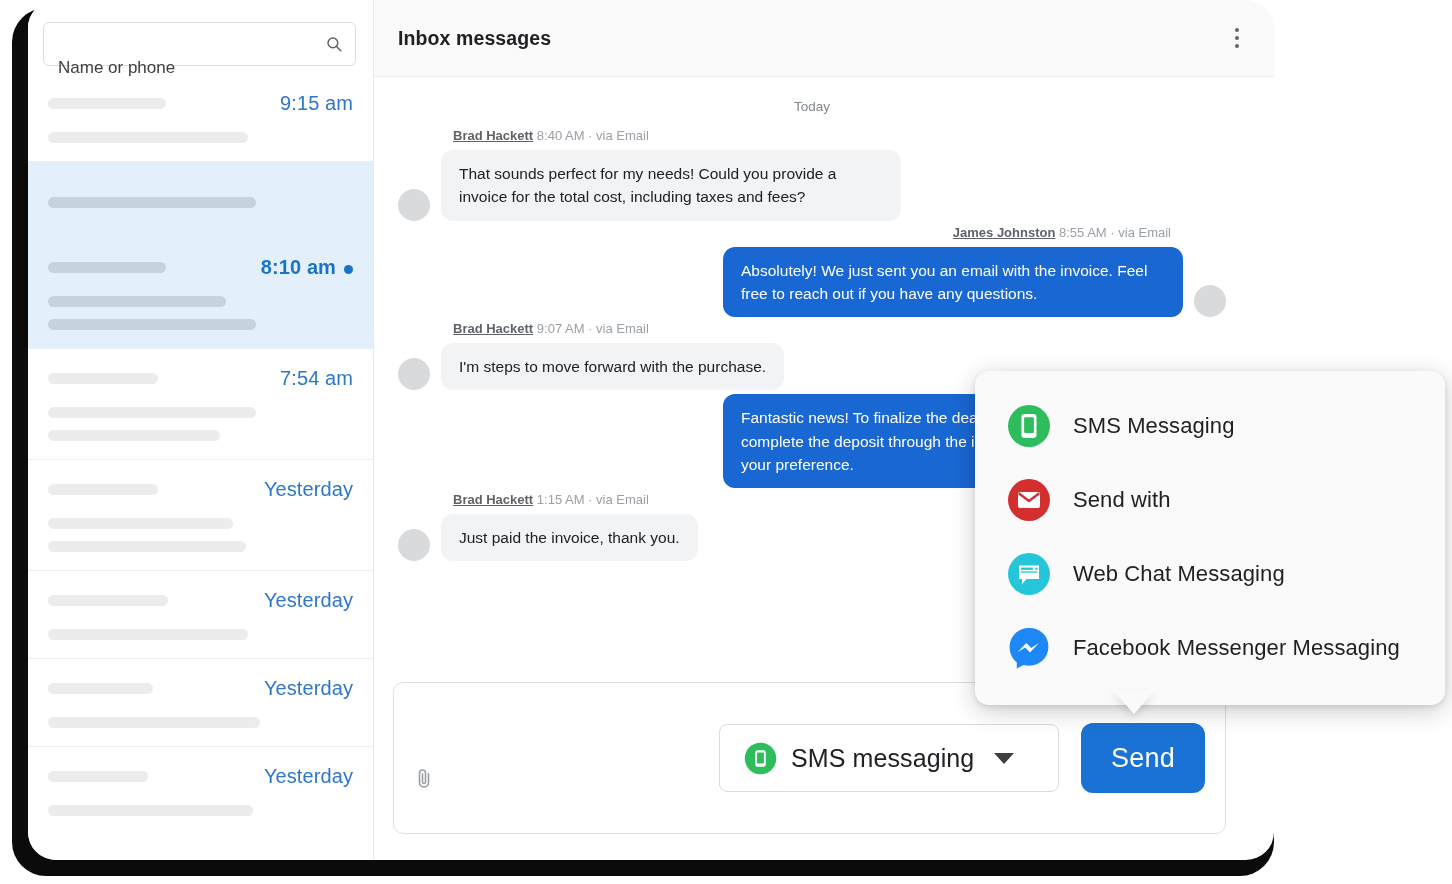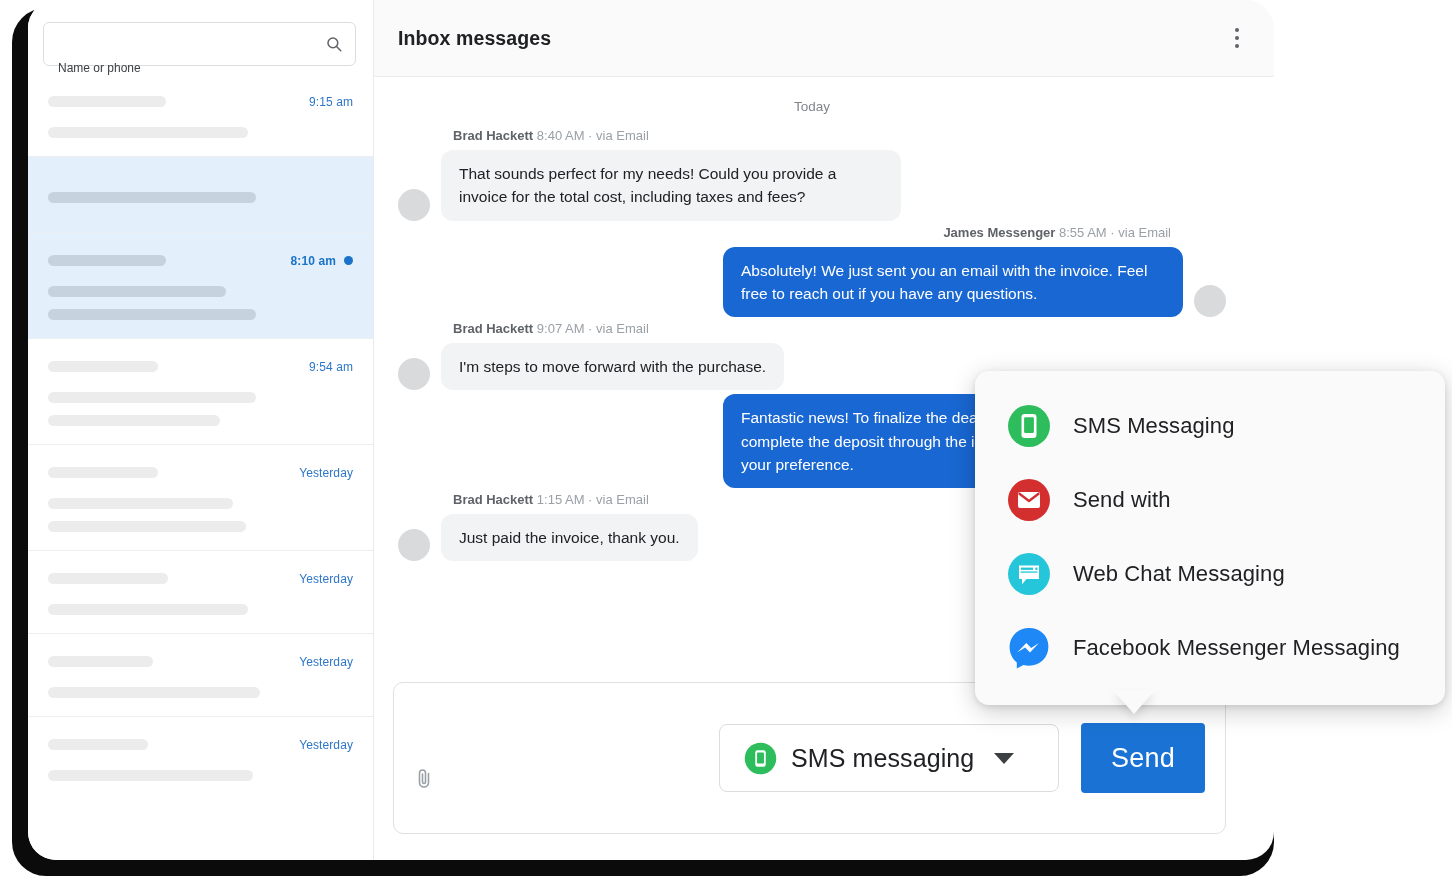--- a/index.html
+++ b/index.html
@@ -44,42 +44,42 @@
     height: 44px;
     border: 1px solid #dadce0;
     border-radius: 6px;
     display: flex; align-items: center;
     padding: 0 12px 0 14px;
     background: #fff;
   }
   .search-box input {
     flex: 1; border: none; outline: none;
     font-family: "Liberation Sans", sans-serif;
-    font-size: 12px; color: #4d7c0f;
+    font-size: 17px; color: #4d7c0f;
     background: transparent;
     margin-top: 48px;
   }
   .search-box input::placeholder { color: #3c4043; }
   .search-icon { width: 18px; height: 18px; flex: 0 0 18px; }
 
   .conv-list { margin-top: 8px; }
   .conv-item {
     position: relative;
     padding: 18px 20px 18px 20px;
     min-height: 76px;
   }
   .conv-item.sel { background: #e3f0fb; }
   .conv-item.div-top { border-top: 1px solid #eceff1; }
   .conv-top { display: flex; align-items: center; justify-content: space-between; }
   .ph {
     height: 11px; border-radius: 6px; background: #ececec;
   }
   .conv-item.sel .ph { background: #c6d3de; }
   .conv-time {
-    font-size: 12px; color: #1a73c8; font-weight: 600;
+    font-size: 20px; color: #1a73c8; font-weight: 600;
     white-space: nowrap; letter-spacing: .1px;
   }
   .conv-time.plain { font-weight: 400; color: #2d76c9; }
   .unread-dot {
     width: 9px; height: 9px; border-radius: 50%;
     background: #1a73c8; display: inline-block; margin-left: 8px;
     vertical-align: middle;
   }
   .conv-lines { margin-top: 17px; display: flex; flex-direction: column; gap: 12px; }
 
@@ -98,21 +98,21 @@
   .kebab i { width: 4px; height: 4px; border-radius: 50%; background: #5f6368; display: block; }
 
   .thread {
     flex: 1; position: relative; overflow: hidden;
     padding: 22px 48px 0 24px; background: #fff;
   }
   .day-sep { text-align: center; font-size: 13.5px; color: #80868b; margin-bottom: 14px; }
 
   .msg-block { margin-bottom: 4px; }
   .meta { font-size: 13px; color: #9aa0a6; margin: 0 0 7px 55px; }
-  .meta b { color: #5f6368; font-weight: 700; }
+  .meta b { color: #5f6368; font-weight: 700; text-decoration: underline; }
   .meta.right { text-align: right; margin: 0 55px 7px 0; }
 
   .row { display: flex; align-items: flex-end; gap: 11px; }
   .row.right { justify-content: flex-end; }
   .avatar { width: 32px; height: 32px; border-radius: 50%; background: #d9dadb; flex: 0 0 32px; }
 
   .bubbles { display: flex; flex-direction: column; gap: 7px; }
   .bubble {
     max-width: 460px;
     padding: 12px 18px;
@@ -142,21 +142,21 @@
     background: #fff;
     display: flex; align-items: center; gap: 14px;
     padding: 0 22px 0 24px;
   }
   .channel-label { font-size: 25px; color: #202124; letter-spacing: .1px; }
   .caret { width: 0; height: 0; border-left: 10px solid transparent;
            border-right: 10px solid transparent; border-top: 11px solid #3c4043; margin-left: 6px; }
   .send-btn {
     height: 70px; min-width: 124px;
     background: #1a73d4; color: #fff;
-    border: none; border-radius: 4px;
+    border: none; border-radius: 12px;
     font-family: "Liberation Sans", sans-serif;
     font-size: 27px; letter-spacing: .2px;
     cursor: pointer;
   }
 
   
   .popup {
     position: absolute;
     left: 975px; top: 371px;
     width: 470px;
@@ -226,21 +226,21 @@
               <div><span class="conv-time">8:10 am</span><span class="unread-dot"></span></div>
             </div>
             <div class="conv-lines">
               <div class="ph" style="width: 178px;"></div>
               <div class="ph" style="width: 208px;"></div>
             </div>
           </div>
           <div class="conv-item div-top">
             <div class="conv-top">
               <div class="ph" style="width: 110px;"></div>
-              <div><span class="conv-time plain">9:54 am</span></div>
+              <div><span class="conv-time plain">7:54 am</span></div>
             </div>
             <div class="conv-lines">
               <div class="ph" style="width: 208px;"></div>
               <div class="ph" style="width: 172px;"></div>
             </div>
           </div>
           <div class="conv-item div-top">
             <div class="conv-top">
               <div class="ph" style="width: 110px;"></div>
               <div><span class="conv-time plain">Yesterday</span></div>
@@ -297,21 +297,21 @@
             <div class="msg-block">
               <div class="meta"><b>Brad Hackett</b><span> 8:40 AM · via Email</span></div>
               <div class="row">
                 <div class="avatar"></div>
                 <div class="bubbles">
                   <div class="bubble">That sounds perfect for my needs! Could you provide a invoice for the total cost, including taxes and fees?</div>
                 </div>
               </div>
             </div>
             <div class="msg-block">
-              <div class="meta right"><b>James Messenger</b><span> 8:55 AM · via Email</span></div>
+              <div class="meta right"><b>James Johnston</b><span> 8:55 AM · via Email</span></div>
               <div class="row right">
                 <div class="bubbles">
                   <div class="bubble out">Absolutely! We just sent you an email with the invoice. Feel free to reach out if you have any questions.</div>
                 </div>
                 <div class="avatar"></div>
               </div>
             </div>
             <div class="msg-block">
               <div class="meta"><b>Brad Hackett</b><span> 9:07 AM · via Email</span></div>
               <div class="row">

